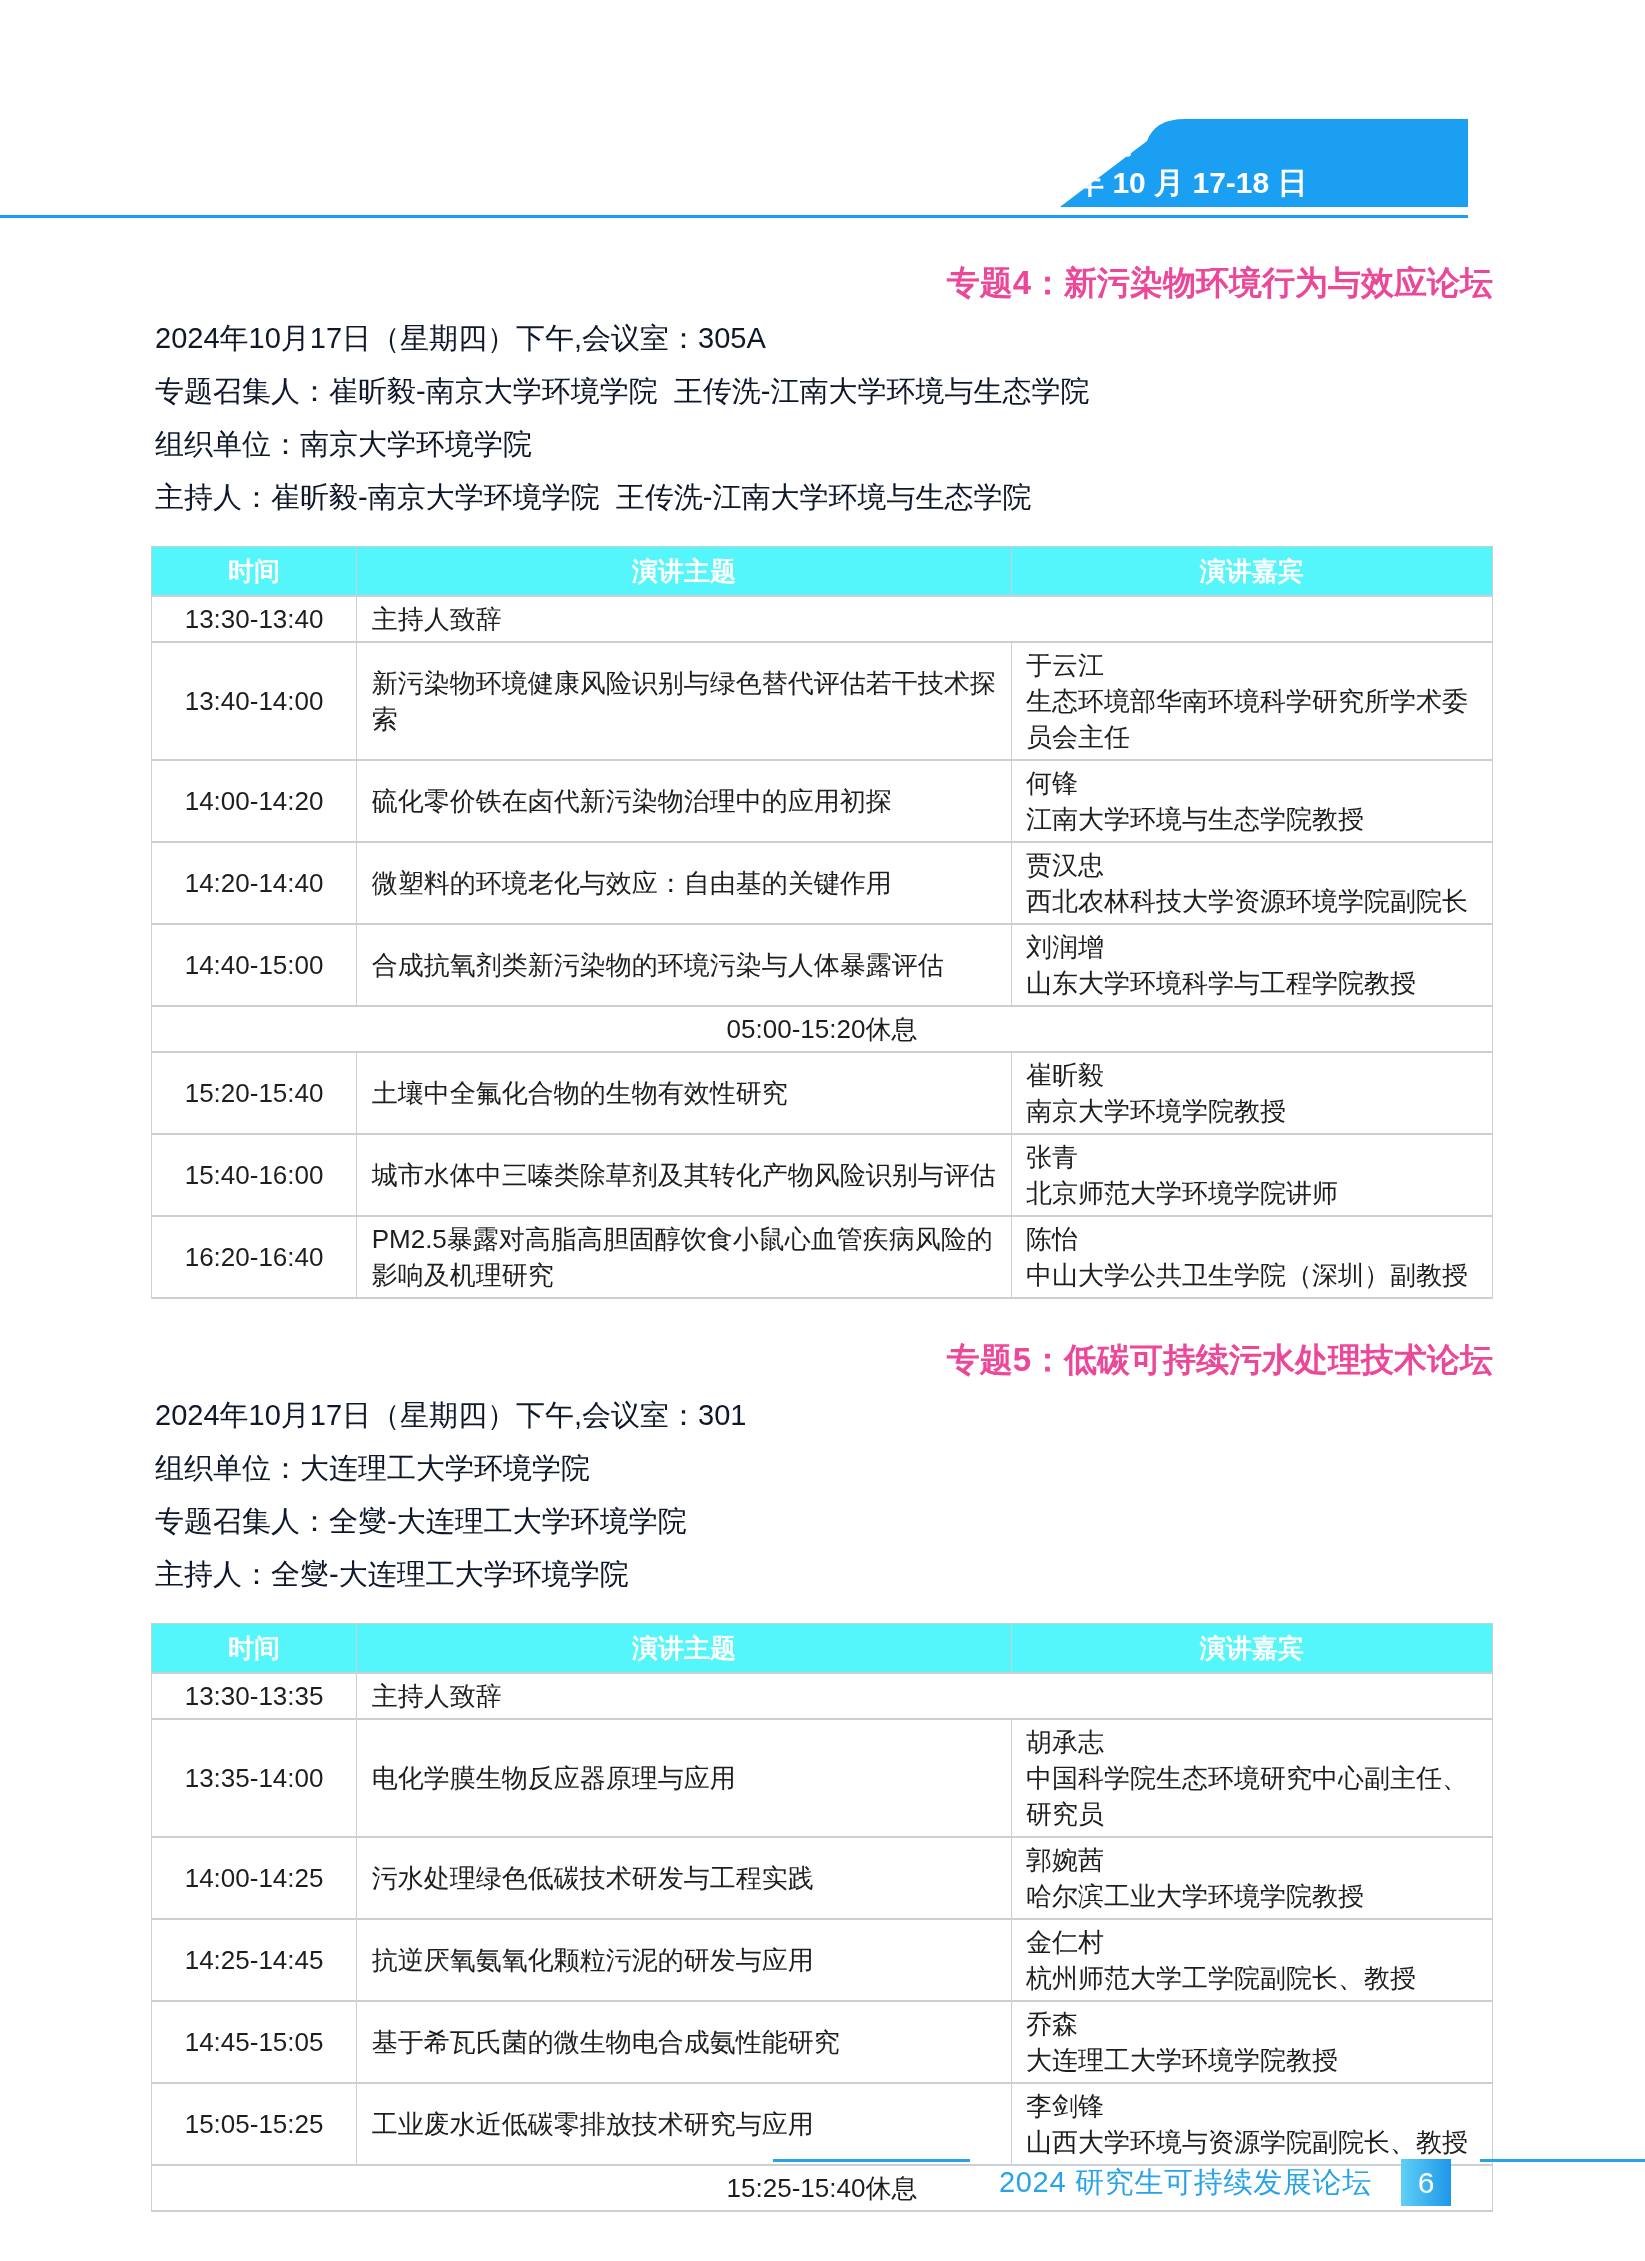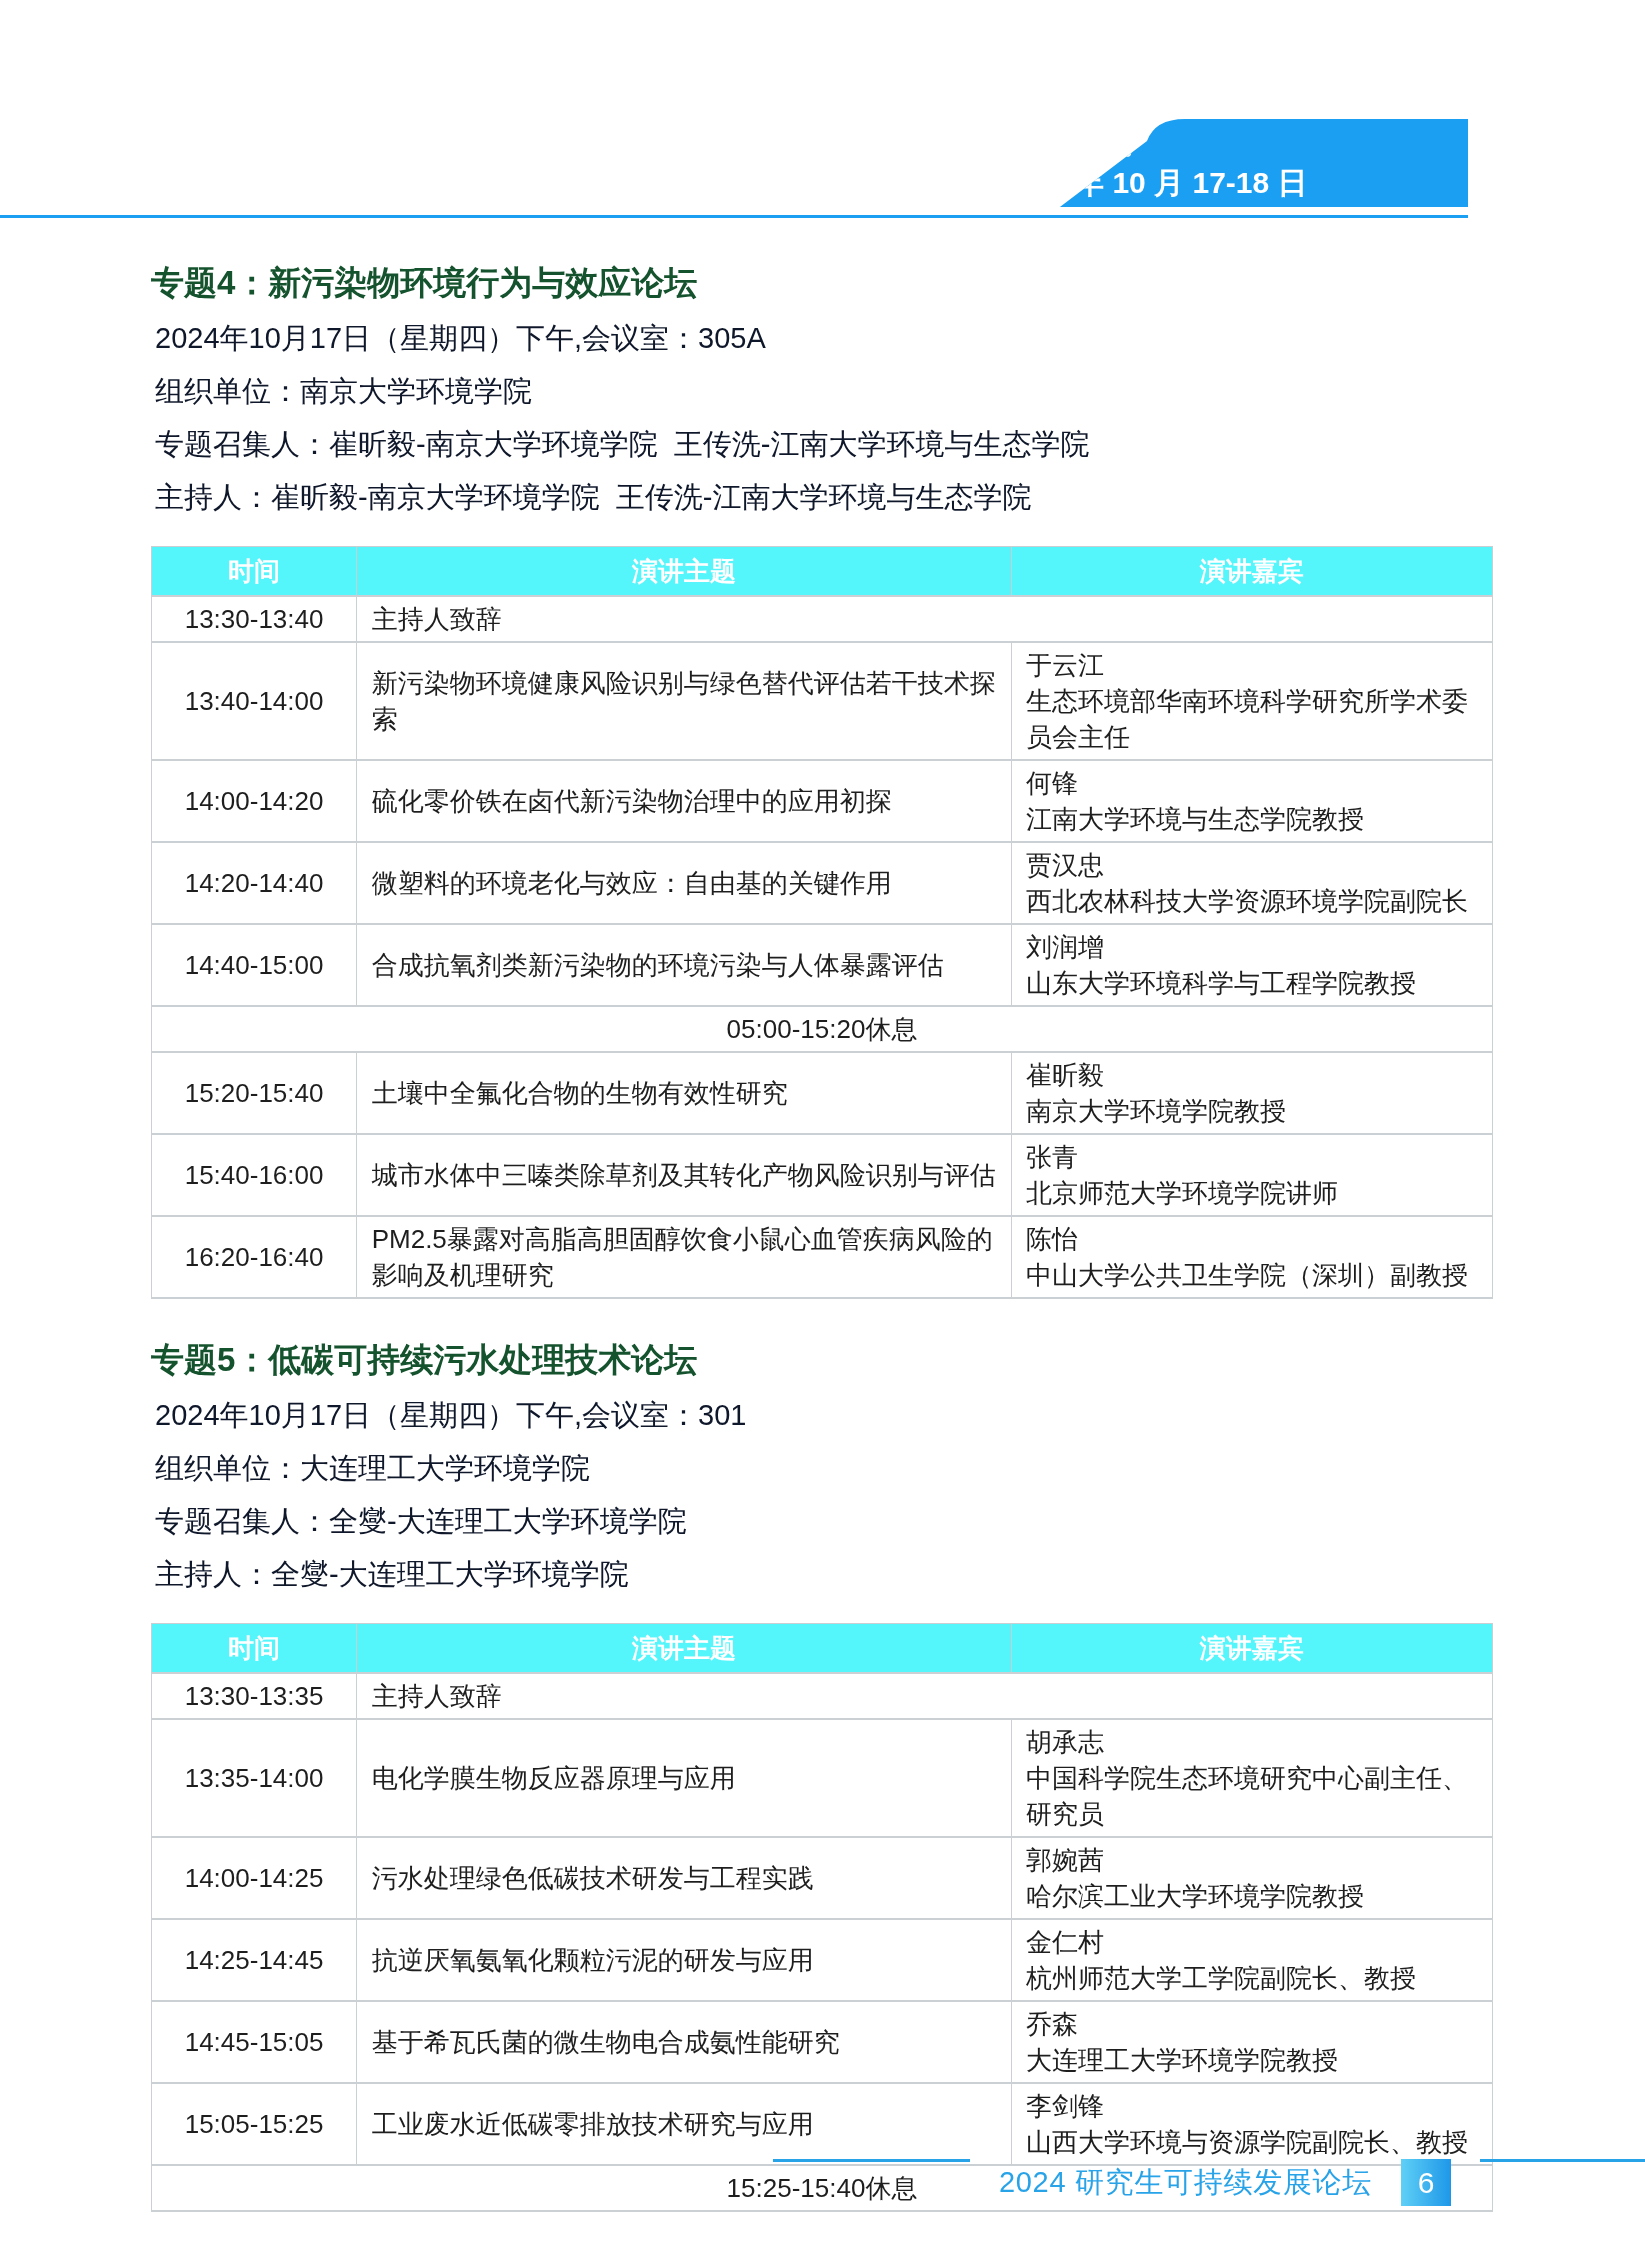--- a/index.html
+++ b/index.html
@@ -29,21 +29,22 @@
     position:absolute; left:0; top:215px;
     width:1468px; height:2.6px;
     background:#1b9ff2;
   }
 
   .content { position:absolute; left:151px; top:217px; width:1342px; }
 
   .session-title {
     margin:47px 0 0 0;
     font-size:33px; font-weight:bold; line-height:38px;
-    color:#14532d;
+    color:#ec4899;
+    text-align:right;
   }
   .session + .session .session-title { margin-top:42px; }
 
   .meta { margin-top:12px; }
   .meta-line {
     margin:4px; font-size:29px; line-height:49px;
     color:#0f172a; white-space:pre-wrap;
   }
 
   table.schedule {
@@ -100,22 +101,22 @@
     <div class="badge-location">中国｜厦门</div>
     <div class="badge-dates">2024 年 10 月 17-18 日</div>
   </div>
   <div class="top-rule"></div>
 
   <main class="content">
       <section class="session">
         <h2 class="session-title">专题4：新污染物环境行为与效应论坛</h2>
         <div class="meta">
           <p class="meta-line">2024年10月17日（星期四）下午,会议室：305A</p>
+          <p class="meta-line">专题召集人：崔昕毅-南京大学环境学院  王传洗-江南大学环境与生态学院</p>
           <p class="meta-line">组织单位：南京大学环境学院</p>
-          <p class="meta-line">专题召集人：崔昕毅-南京大学环境学院  王传洗-江南大学环境与生态学院</p>
           <p class="meta-line">主持人：崔昕毅-南京大学环境学院  王传洗-江南大学环境与生态学院</p>
         </div>
         <table class="schedule">
           <colgroup>
             <col class="c-time">
             <col class="c-topic">
             <col class="c-guest">
           </colgroup>
           <thead>
             <tr>

